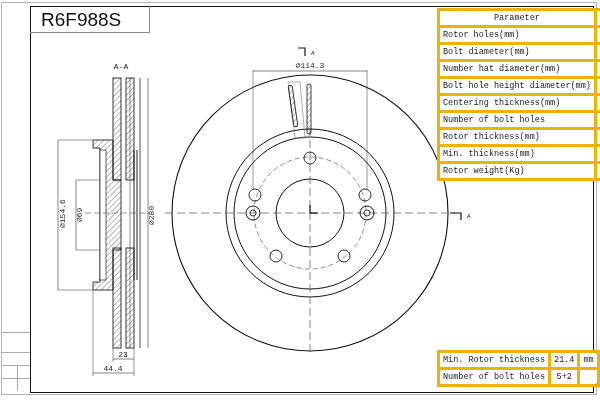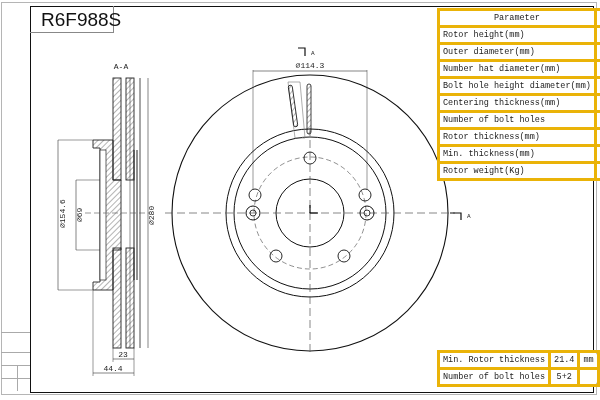--- a/index.html
+++ b/index.html
@@ -1,19 +1,19 @@
 <!DOCTYPE html>
 <html><head>
 <meta charset="utf-8">
 <style>
   html, body { margin:0; padding:0; background:#fff; }
   body { width:600px; height:400px; position:relative; overflow:hidden; font-family:"Liberation Mono", monospace; }
   .outer-frame { position:absolute; left:1px; top:2px; width:596px; height:393px; border:1px solid #b5b5b5; box-sizing:border-box; }
   .inner-frame { position:absolute; left:30px; top:6px; width:564px; height:387px; border:1px solid #111; box-sizing:border-box; }
-  .title-box { position:absolute; left:30px; top:6px; width:84px; height:27px; border-right:1px solid #888; border-bottom:1px solid #888; box-sizing:border-box; font-family:"Liberation Sans", sans-serif; font-size:19px; color:#111; padding-left:11px; line-height:27px; }
+  .title-box { position:absolute; left:30px; top:6px; width:120px; height:27px; border-right:1px solid #888; border-bottom:1px solid #888; box-sizing:border-box; font-family:"Liberation Sans", sans-serif; font-size:19px; color:#111; padding-left:11px; line-height:27px; }
   .side-strip { position:absolute; left:1px; width:29px; border-top:1px solid #aaa; }
   svg.drawing { position:absolute; left:0; top:0; }
   table.spec { position:absolute; border-collapse:collapse; font-family:"Liberation Mono", monospace; font-size:8.5px; color:#222; background:#fff; }
   table.spec td { border:3px solid #eab308; padding:0 3px; height:14px; white-space:nowrap; }
   table.spec td.val { text-align:center; }
   .t1 { left:437px; top:8px; width:154px; }
   .t2 { left:437px; top:350px; width:154px;border-radius:13px; }
 </style>
 </head>
 <body>
@@ -111,25 +111,25 @@
   </g>
 </svg>
 
 <table class="spec t1">
   <tbody>
       <tr>
     <td class="val">Parameter</td>
     <td class="val">Unit</td>
   </tr>
   <tr>
-        <td>Rotor height(mm)</td>
+        <td>Rotor holes(mm)</td>
         <td class="val">44.4</td>
       </tr>
   <tr>
-        <td>Outer diameter(mm)</td>
+        <td>Bolt diameter(mm)</td>
         <td class="val">280</td>
       </tr>
   <tr>
         <td>Number hat diameter(mm)</td>
         <td class="val">154.6</td>
       </tr>
   <tr>
         <td>Bolt hole height diameter(mm)</td>
         <td class="val">114.3</td>
       </tr>

